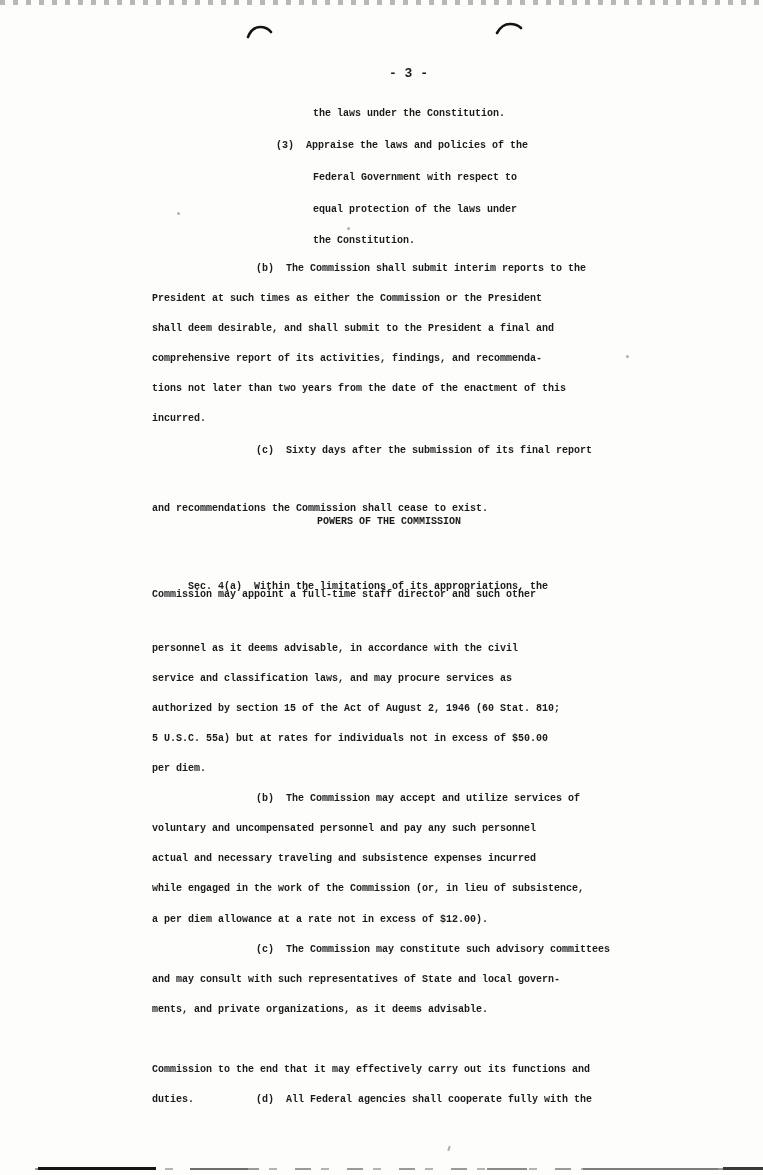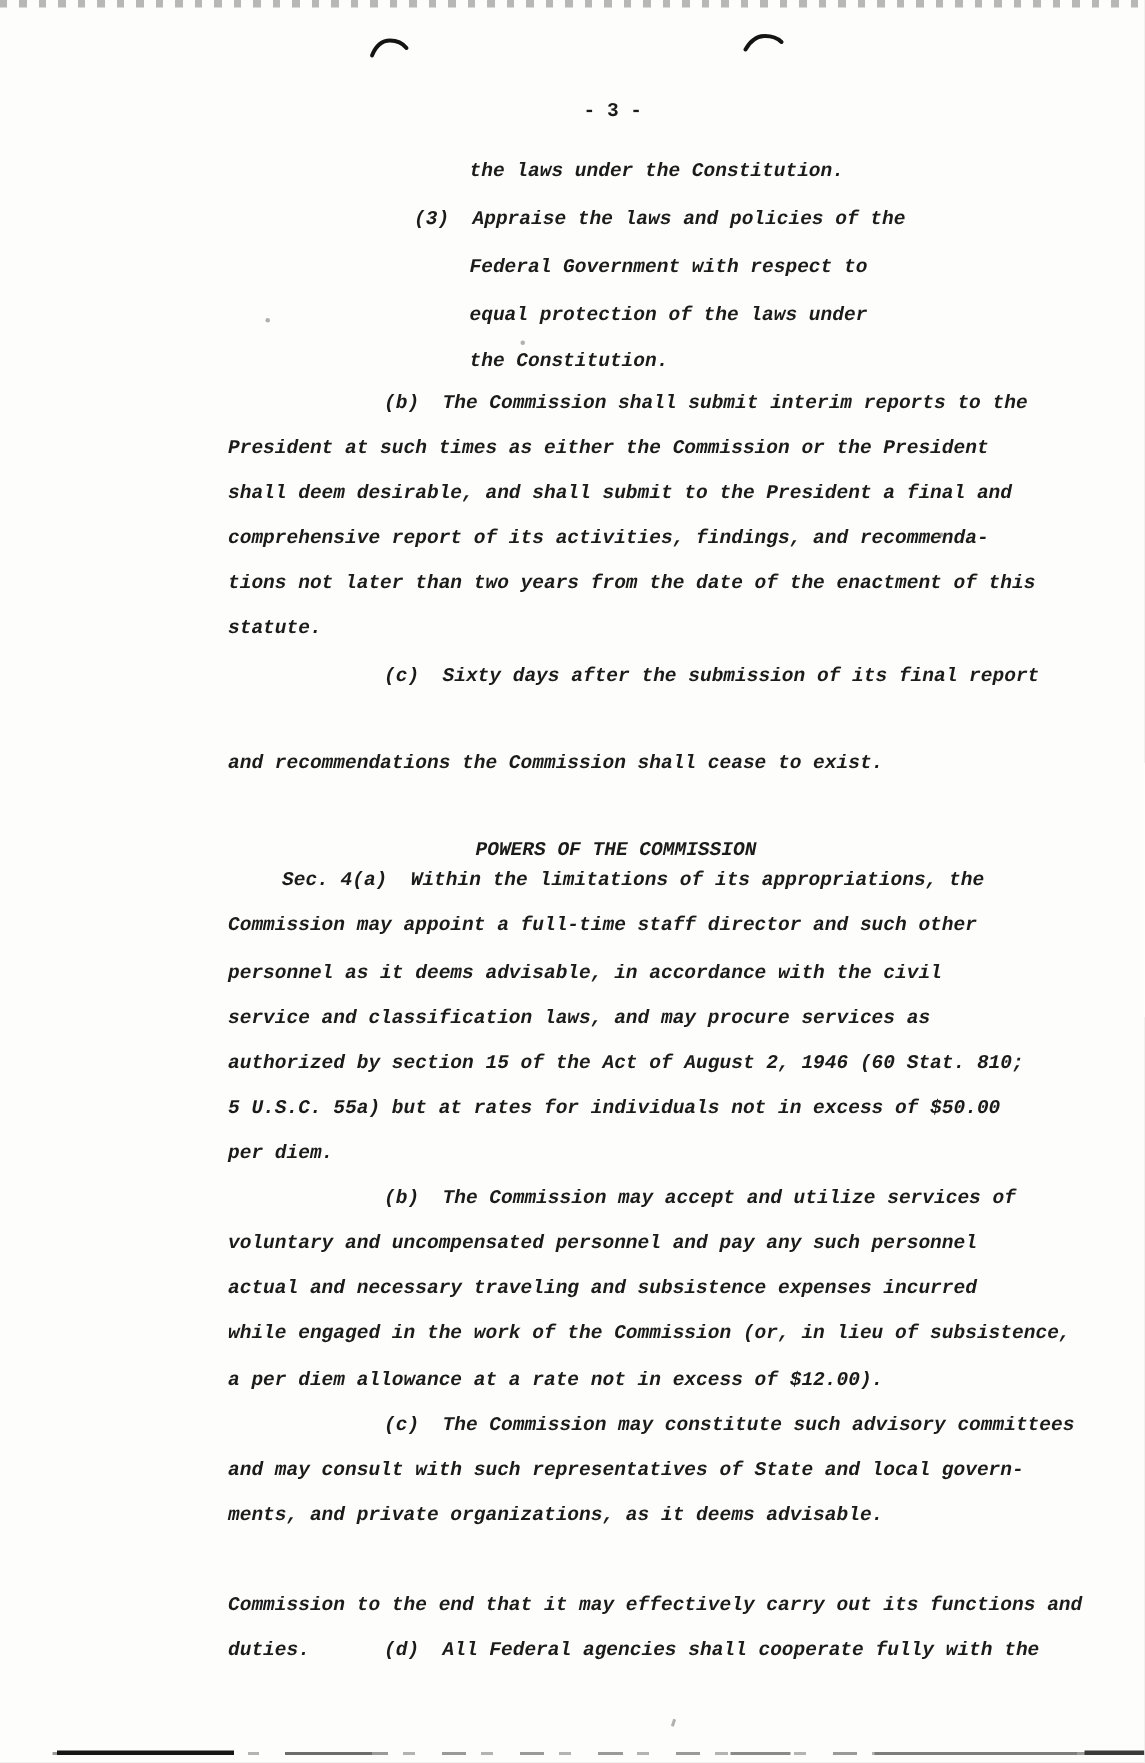--- a/index.html
+++ b/index.html
@@ -20,32 +20,31 @@
     width: 100%; height: 5px;
     background: repeating-linear-gradient(90deg,
       #ababab 0 5px, transparent 5px 13px);
     opacity: .85;
   }
   
   .curl { position: absolute; }
   
   .line {
     position: absolute;
-    font-size: 13px;
+    font-size: 10px;
     line-height: 16px;
     letter-spacing: 0;
     white-space: pre;
-    font-style: italic;
   }
   .line.margin  { left: 152px; }
   .line.sec     { left: 188px; }
   .line.para    { left: 256px; }
   .line.num     { left: 276px; }
   .line.item    { left: 313px; }
-  .line.heading { left: 317px; margin-top: 45px; }
+  .line.heading { left: 317px; }
   .page-number {
     position: absolute;
     top: 66px; left: 389px;
     font-size: 13px;
     white-space: pre;
   }
   
   .bottom-line {
     position: absolute;
     top: 1167px; left: 35px;
@@ -94,26 +93,26 @@
       <div class="line item" style="top: 106px;">the laws under the Constitution.</div>
       <div class="line num" style="top: 138px;">(3)  Appraise the laws and policies of the</div>
       <div class="line item" style="top: 170px;">Federal Government with respect to</div>
       <div class="line item" style="top: 202px;">equal protection of the laws under</div>
       <div class="line item" style="top: 233px;">the Constitution.</div>
       <div class="line para" style="top: 261px;">(b)  The Commission shall submit interim reports to the</div>
       <div class="line margin" style="top: 291px;">President at such times as either the Commission or the President</div>
       <div class="line margin" style="top: 321px;">shall deem desirable, and shall submit to the President a final and</div>
       <div class="line margin" style="top: 351px; text-align: right;">comprehensive report of its activities, findings, and recommenda-</div>
       <div class="line margin" style="top: 381px; text-align: right;">tions not later than two years from the date of the enactment of this</div>
-      <div class="line margin" style="top: 411px;">statute.</div>
+      <div class="line margin" style="top: 411px;">incurred.</div>
       <div class="line para" style="top: 443px;">(c)  Sixty days after the submission of its final report</div>
       <div class="line margin" style="top: 501px;">and recommendations the Commission shall cease to exist.</div>
       <div class="line heading" style="top: 514px;">POWERS OF THE COMMISSION</div>
       <div class="line sec" style="top: 579px;">Sec. 4(a)  Within the limitations of its appropriations, the</div>
-      <div class="line margin" style="top: 609px; text-align: right;">Commission may appoint a full-time staff director and such other</div>
+      <div class="line margin" style="top: 587px; text-align: right;">Commission may appoint a full-time staff director and such other</div>
       <div class="line margin" style="top: 641px;">personnel as it deems advisable, in accordance with the civil</div>
       <div class="line margin" style="top: 671px;">service and classification laws, and may procure services as</div>
       <div class="line margin" style="top: 701px;">authorized by section 15 of the Act of August 2, 1946 (60 Stat. 810;</div>
       <div class="line margin" style="top: 731px;">5 U.S.C. 55a) but at rates for individuals not in excess of $50.00</div>
       <div class="line margin" style="top: 761px;">per diem.</div>
       <div class="line para" style="top: 791px;">(b)  The Commission may accept and utilize services of</div>
       <div class="line margin" style="top: 821px;">voluntary and uncompensated personnel and pay any such personnel</div>
       <div class="line margin" style="top: 851px;">actual and necessary traveling and subsistence expenses incurred</div>
       <div class="line margin" style="top: 881px;">while engaged in the work of the Commission (or, in lieu of subsistence,</div>
       <div class="line margin" style="top: 912px;">a per diem allowance at a rate not in excess of $12.00).</div>

